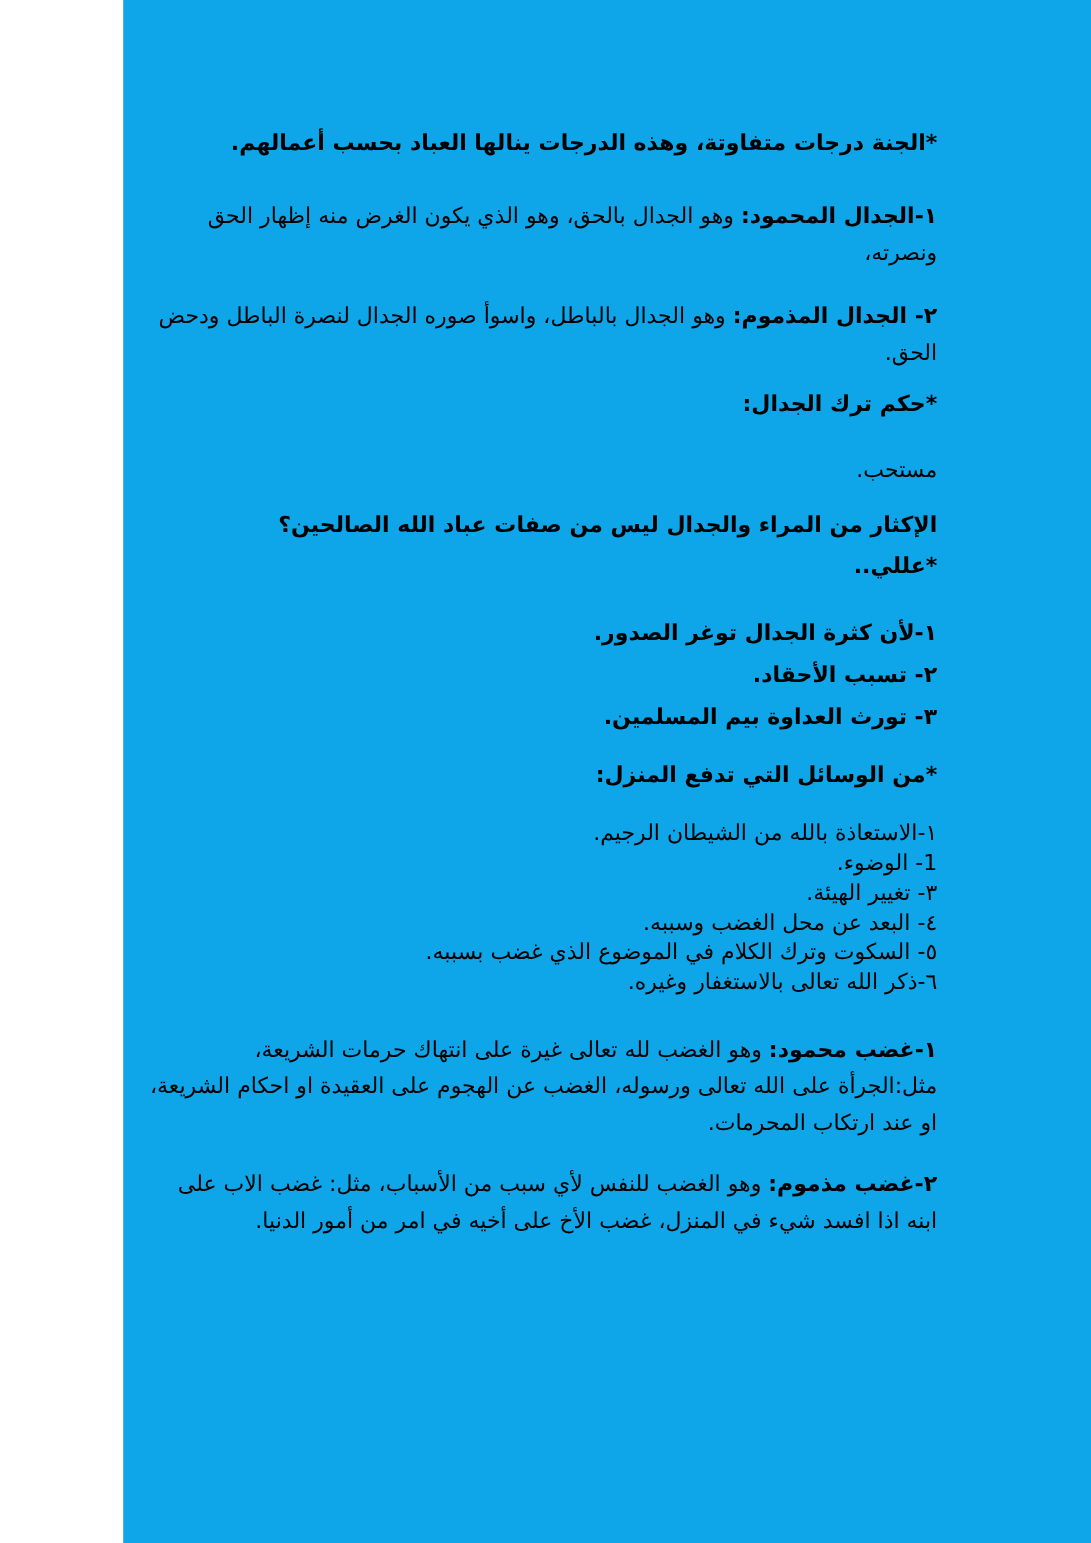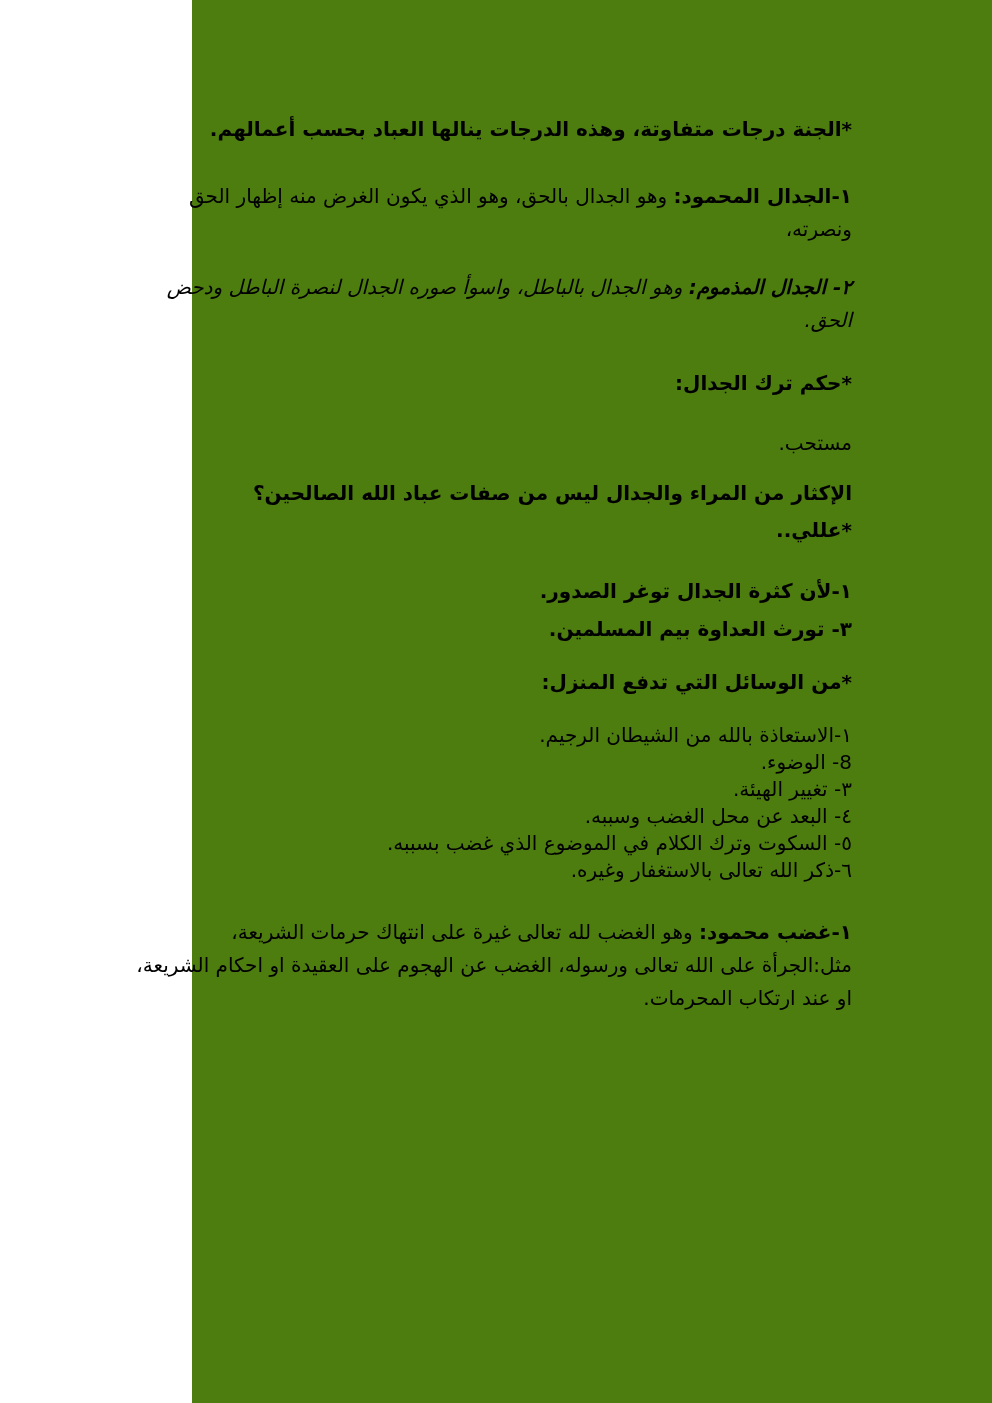--- a/index.html
+++ b/index.html
@@ -4,22 +4,22 @@
 <style>
   * { box-sizing: border-box; }
   html, body {
     margin: 0; padding: 0;
     width: 992px; height: 1403px;
     background: #ffffff;
     overflow: hidden;
   }
   .page {
     position: relative;
-    width: 800px; height: 1403px;
-    background: #4d7c0f;
+    width: 880px; height: 1403px;
+    background: #0ea5e9;
     direction: rtl;
   }
   .content {
     position: absolute;
     top: 113px;
     right: 140px;
     width: 716px;
     direction: rtl;
     text-align: right;
     font-family: "DejaVu Sans", sans-serif;
@@ -27,21 +27,21 @@
     line-height: 33px;
     color: #000000;
   }
   .bold { font-weight: bold; }
   .block { margin: 0; padding: 0; }
   .mb34 { margin-bottom: 34px; }
   .mb32 { margin-bottom: 32px; }
   .mb27 { margin-bottom: 27px; }
   .mb25 { margin-bottom: 25px; }
   .mb23 { margin-bottom: 23px; }
-  .mb22 { margin-bottom: 30px; font-style: italic; }
+  .mb22 { margin-bottom: 14px; }
   .mb18 { margin-bottom: 18px; }
   .mb15 { margin-bottom: 15px; }
   .lh37 { line-height: 37px; }
   .lh38 { line-height: 38px; font-weight: bold; }
   .lh27 { line-height: 27px; }
 </style>
 </head>
 <body>
 
 <div class="page">
@@ -58,32 +58,34 @@
 
     <p class="block mb15">مستحب.</p>
 
     <div class="block bold lh37 mb23">
       <div>الإكثار من المراء والجدال ليس من صفات عباد الله الصالحين؟</div>
       <div>*عللي..</div>
     </div>
 
     <div class="block lh38 mb18">
       <div>١-لأن كثرة الجدال توغر الصدور.</div>
+      <div>٢- تسبب الأحقاد.</div>
       <div>٣- تورث العداوة بيم المسلمين.</div>
     </div>
 
     <p class="block bold mb23">*من الوسائل التي تدفع المنزل:</p>
 
     <div class="block lh27 mb32">
       <div>١-الاستعاذة بالله من الشيطان الرجيم.</div>
-      <div>8- الوضوء.</div>
+      <div>1- الوضوء.</div>
       <div>٣- تغيير الهيئة.</div>
       <div>٤- البعد عن محل الغضب وسببه.</div>
       <div>٥- السكوت وترك الكلام في الموضوع الذي غضب بسببه.</div>
       <div>٦-ذكر الله تعالى بالاستغفار وغيره.</div>
     </div>
 
 
     <p class="block mb23"><span class="bold">١-غضب محمود:</span><span> وهو الغضب لله تعالى غيرة على انتهاك حرمات الشريعة، مثل:الجرأة على الله تعالى ورسوله، الغضب عن الهجوم على العقيدة او احكام الشريعة، او عند ارتكاب المحرمات.</span></p>
 
+    <p class="block"><span class="bold">٢-غضب مذموم:</span><span> وهو الغضب للنفس لأي سبب من الأسباب، مثل: غضب الاب على ابنه اذا افسد شيء في المنزل، غضب الأخ على أخيه في امر من أمور الدنيا.</span></p>
 
   </div>
 </div>
 
 </body></html>

